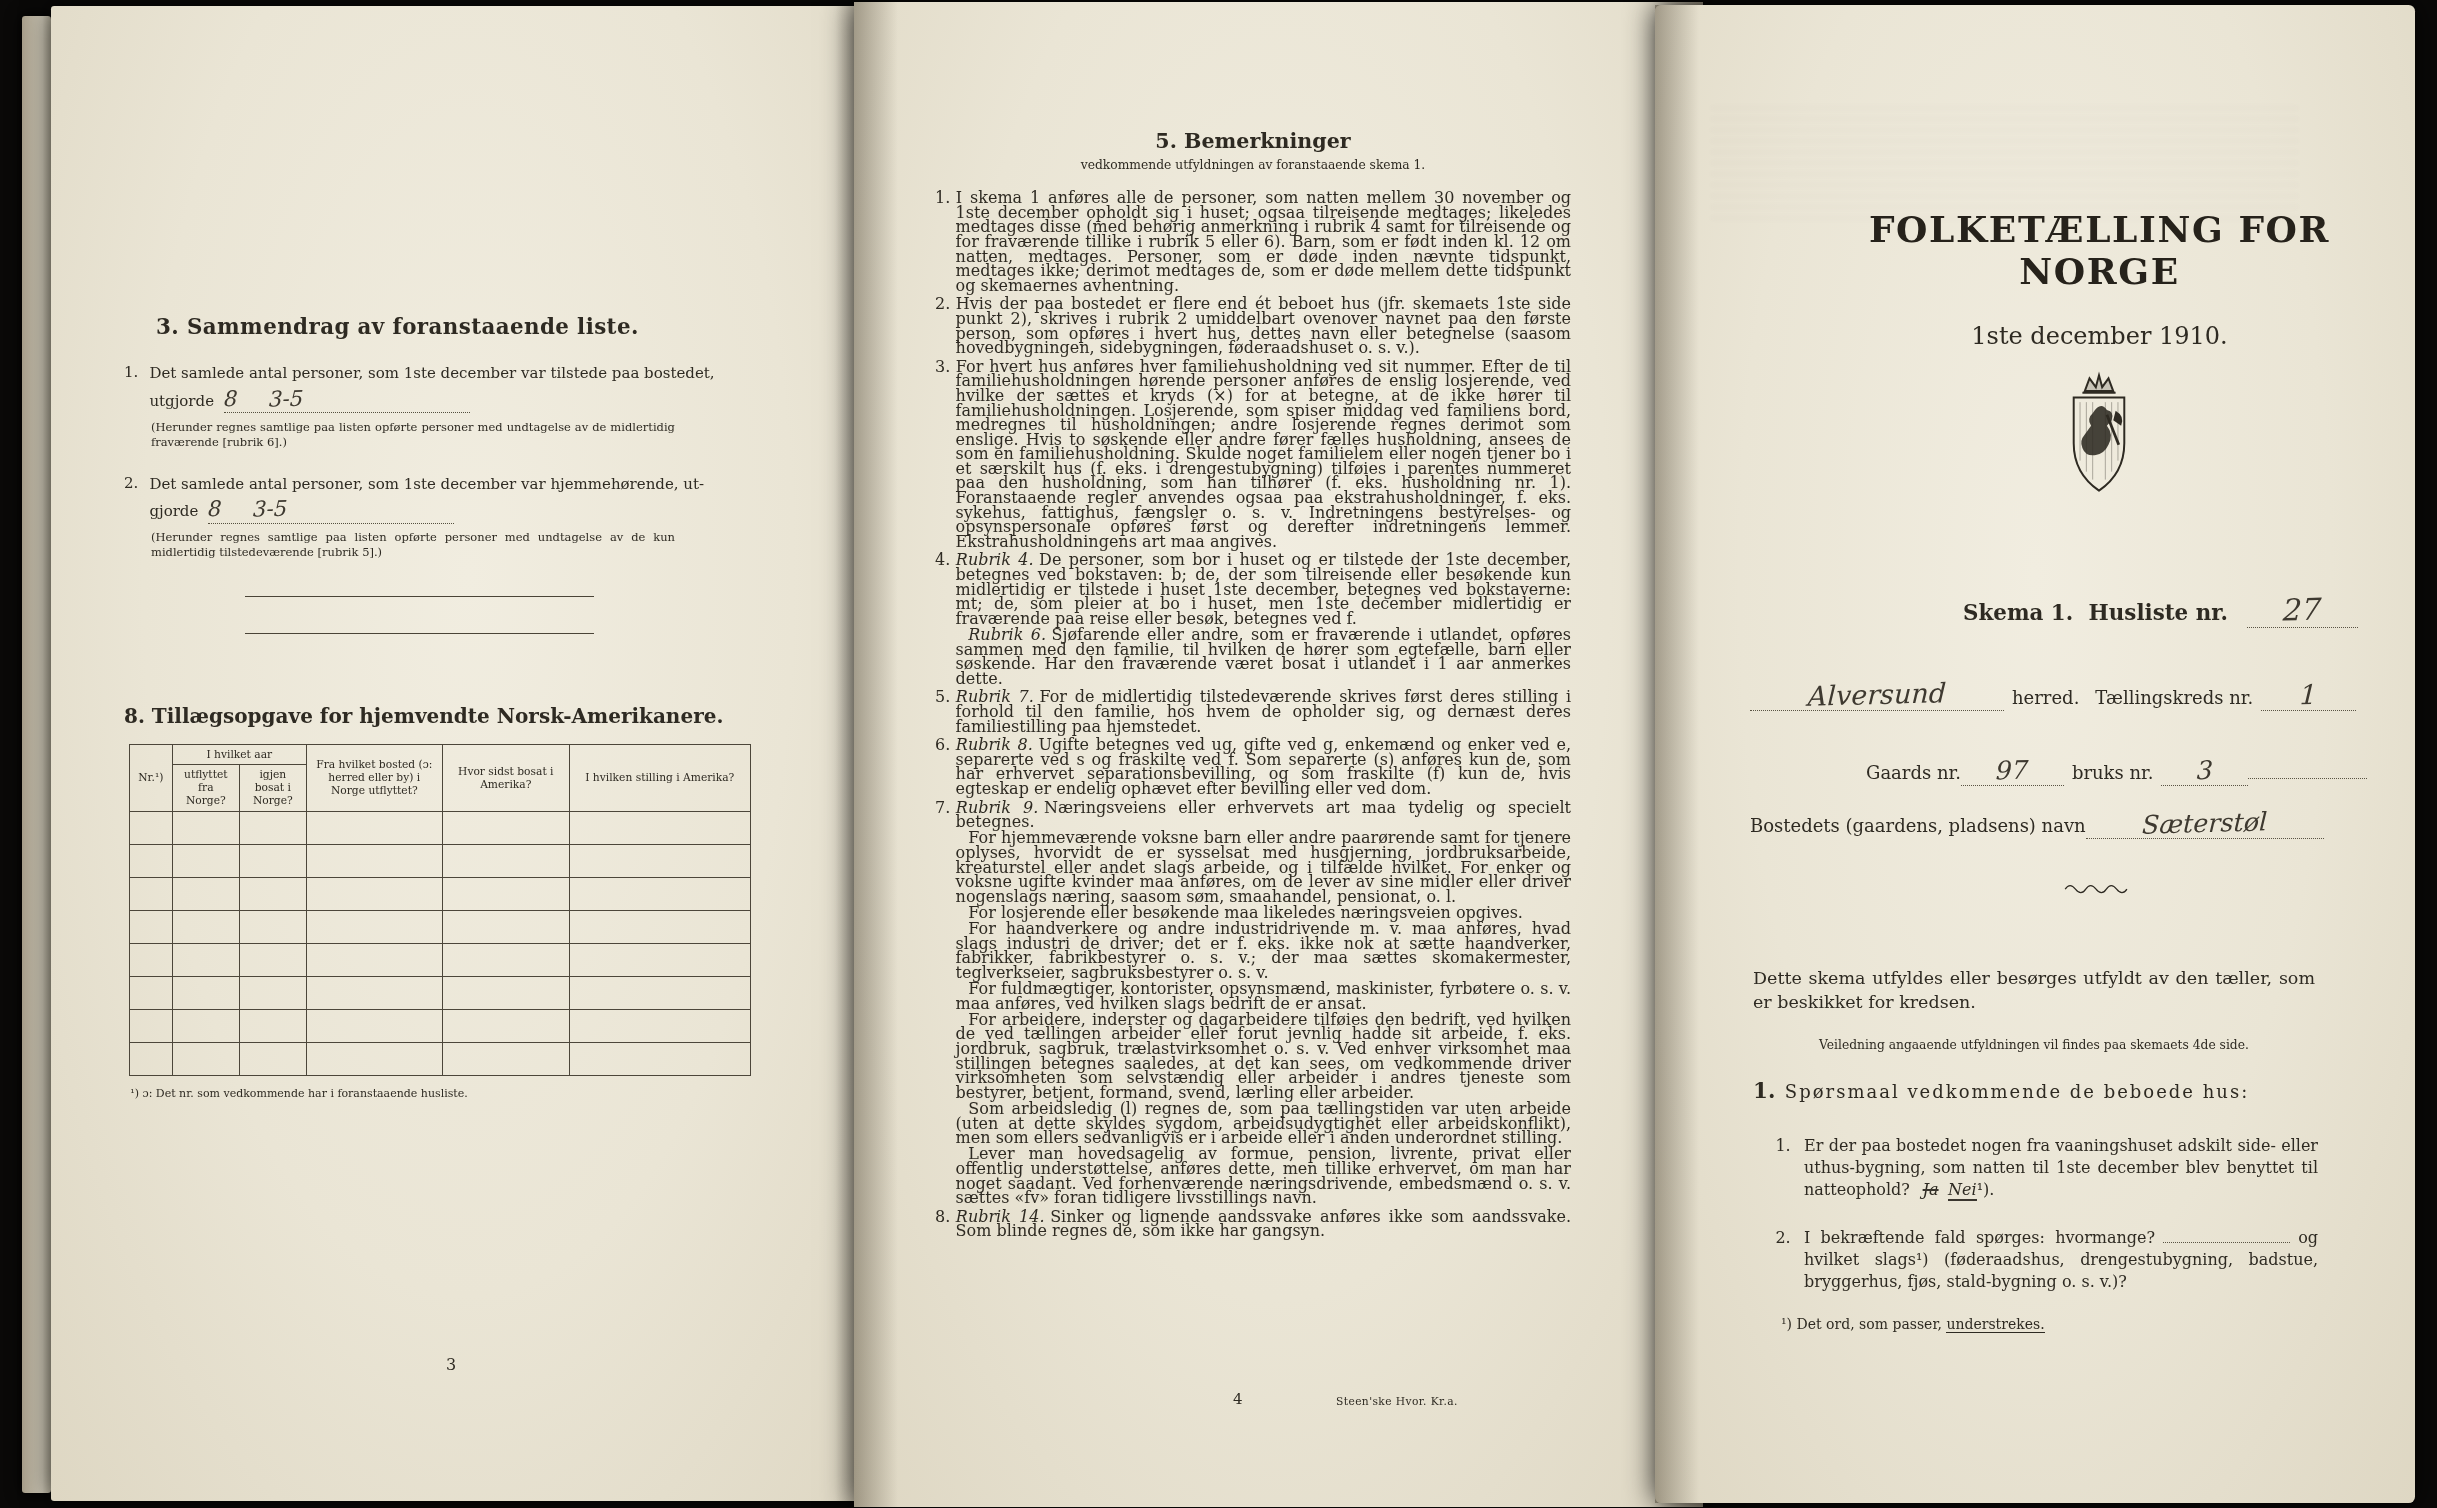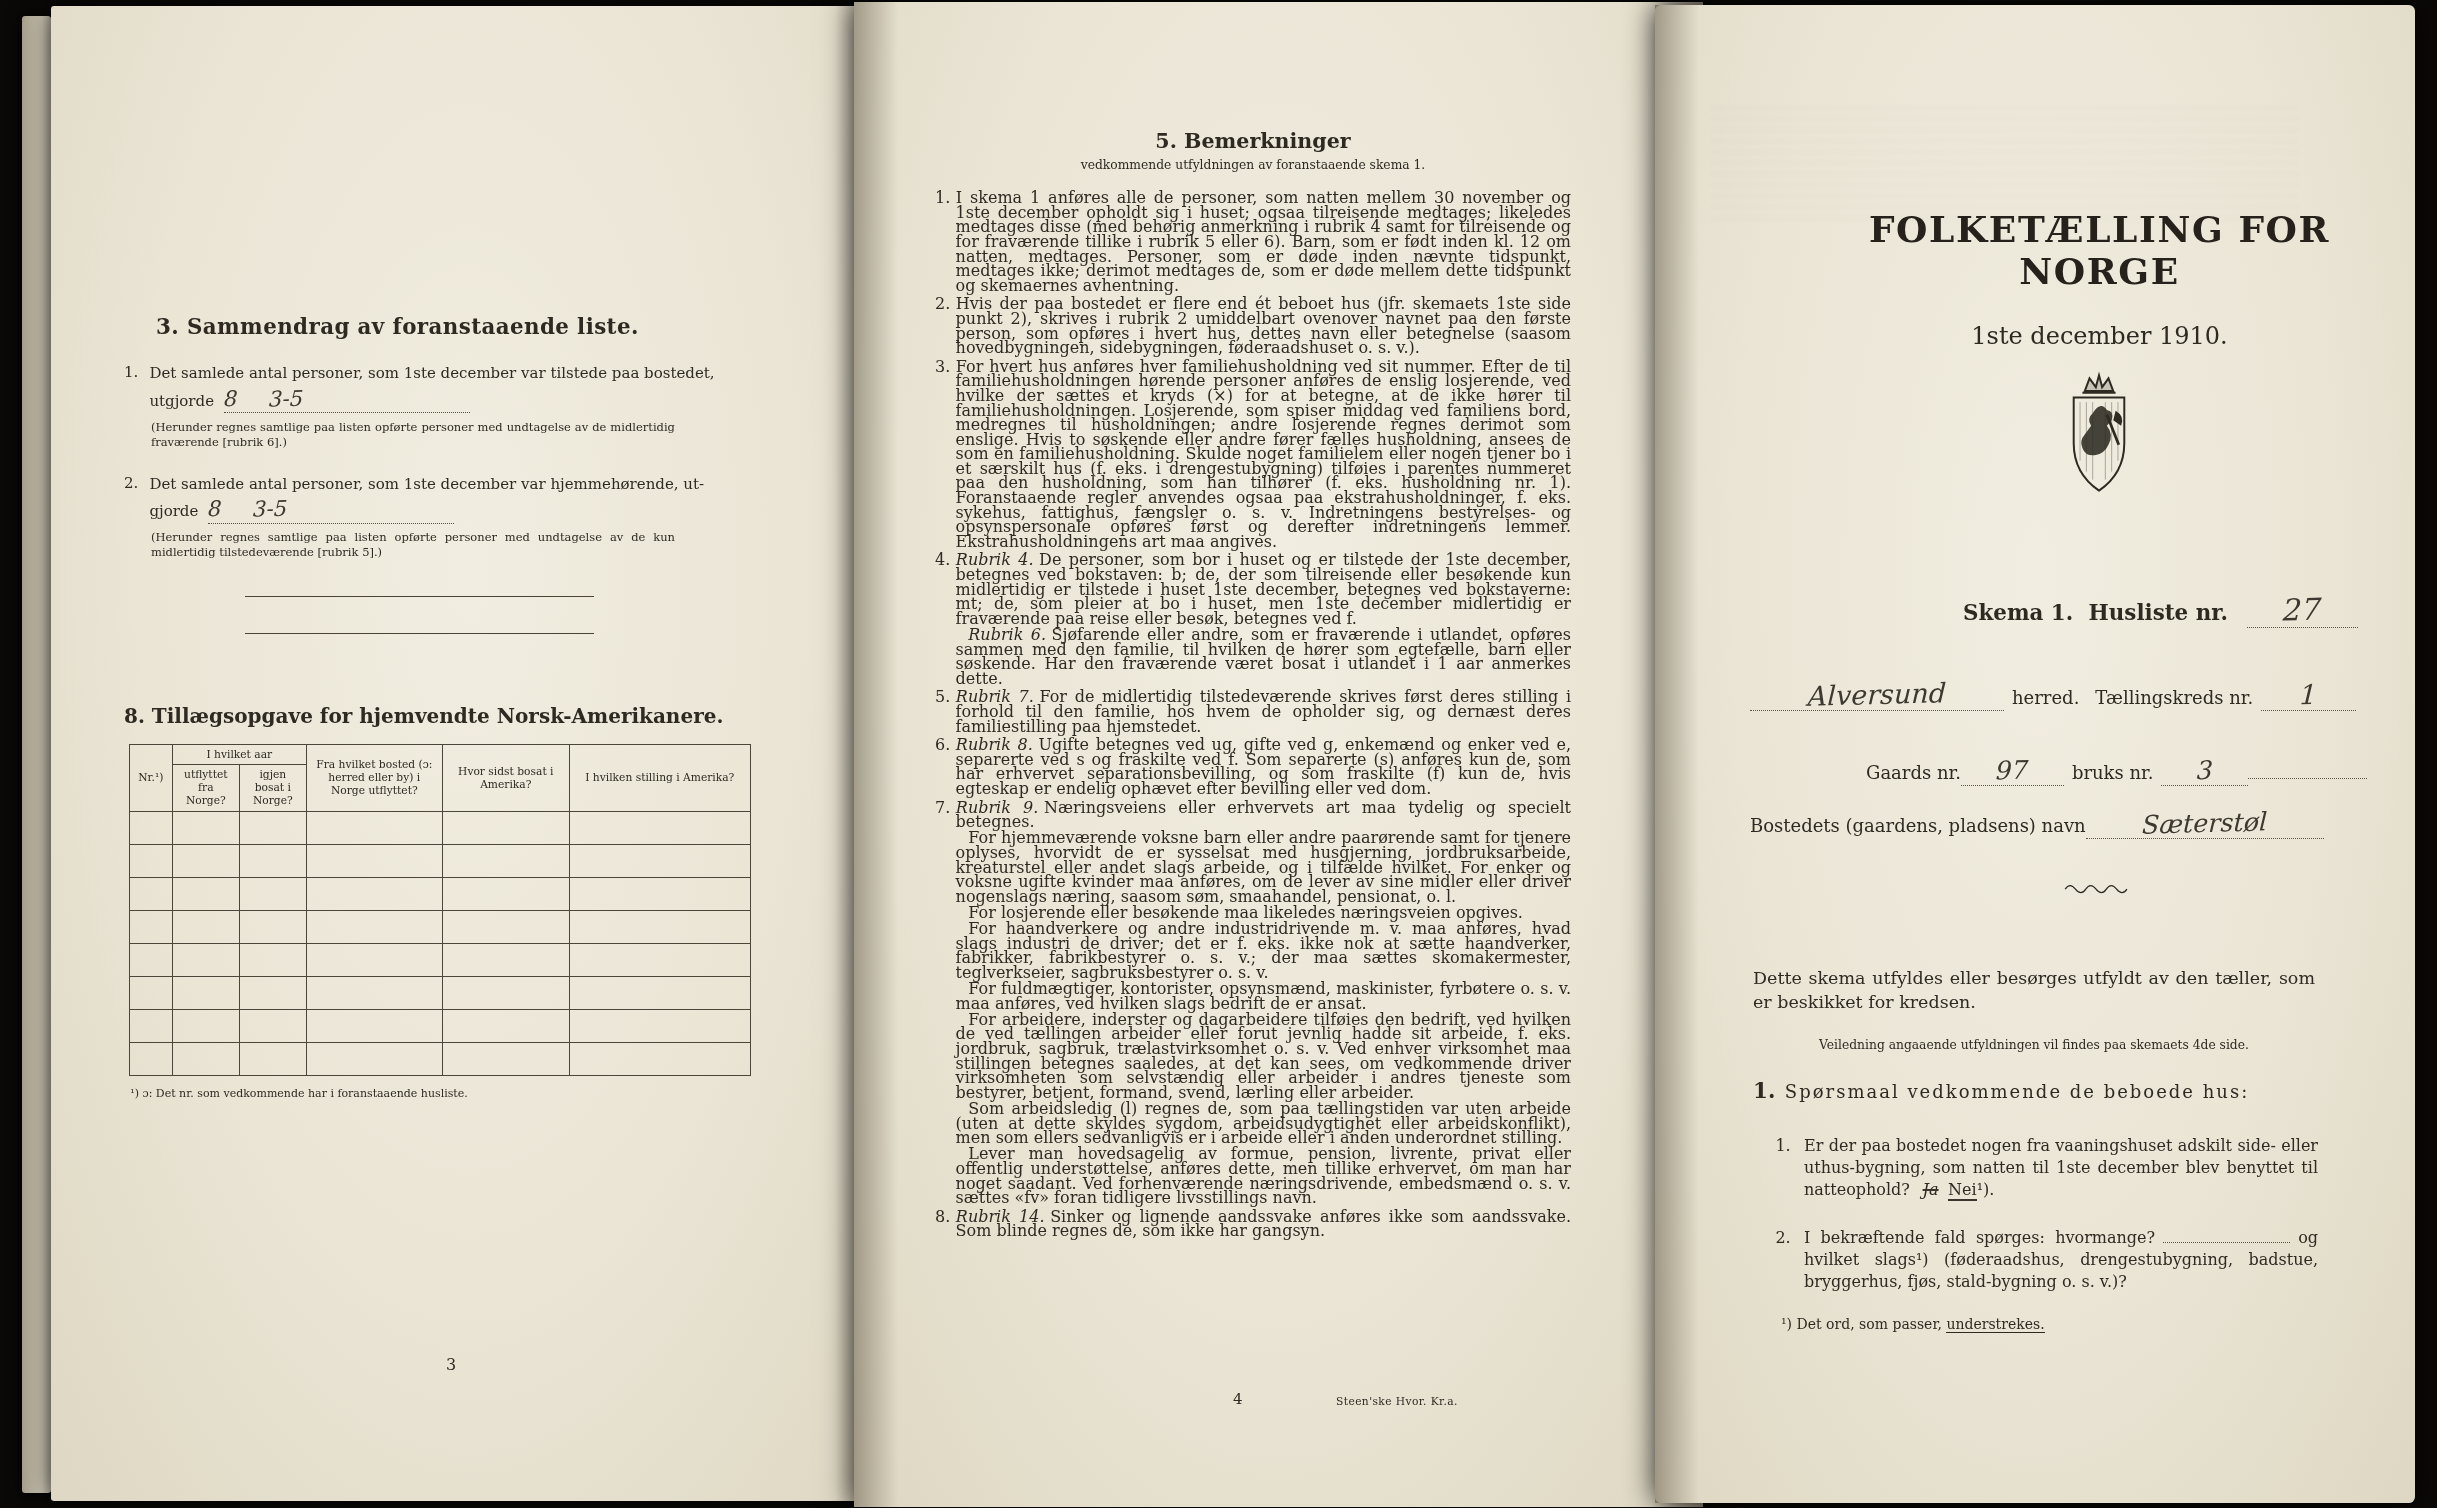--- a/index.html
+++ b/index.html
@@ -104,21 +104,21 @@
   .qhead{ position:absolute; left:98px; top:1073px; font-size:18px; }
   .qhead .qh-num{ font-weight:bold; font-size:21.4px; margin-right:9.5px; }
   .qhead .qh-txt{ letter-spacing:2px; }
   .q{ position:absolute; left:149px; width:514px; font-size:16px; line-height:22px; text-align:justify; }
   .q .qnum{ position:absolute; left:-28.6px; }
   .q1{ top:1130px; } .q2{ top:1222px; }
   .struck{
     font-style:italic; margin:0 9.5px 0 12.7px;
     text-decoration:line-through; text-decoration-thickness:2.4px; text-decoration-color:#3a362f;
   }
-  .nei{ border-bottom:2px solid #3a362f; }
+  .nei{ font-style:italic; border-bottom:2px solid #3a362f; }
   .q2 .dl{ min-width:127px; margin:0 8px; }
   .rp-foot{ position:absolute; left:114px; top:1311px; font-size:14px;margin-left:12px; }
   .fn-word{ border-bottom:1.2px solid #2e2a22; }
 </style>
 </head>
 <body>
 
 <div class="stage">
 
   <div class="sliver"></div>

